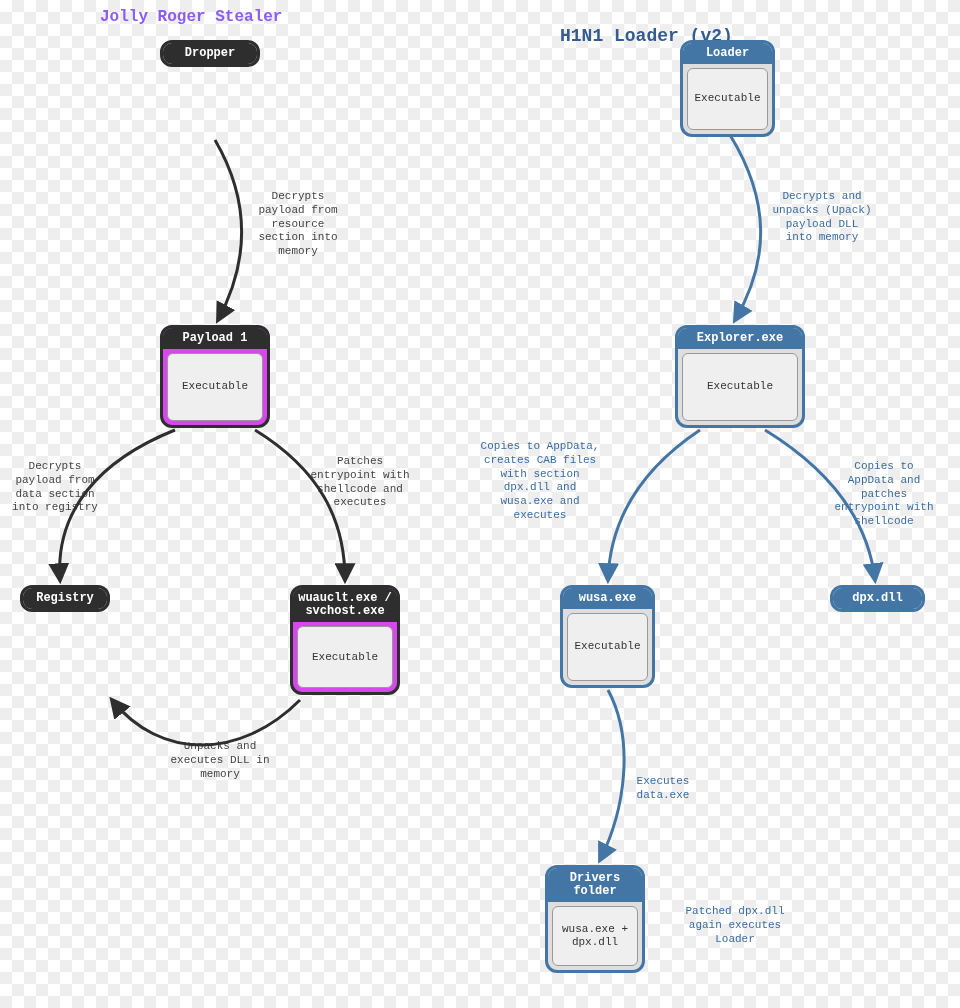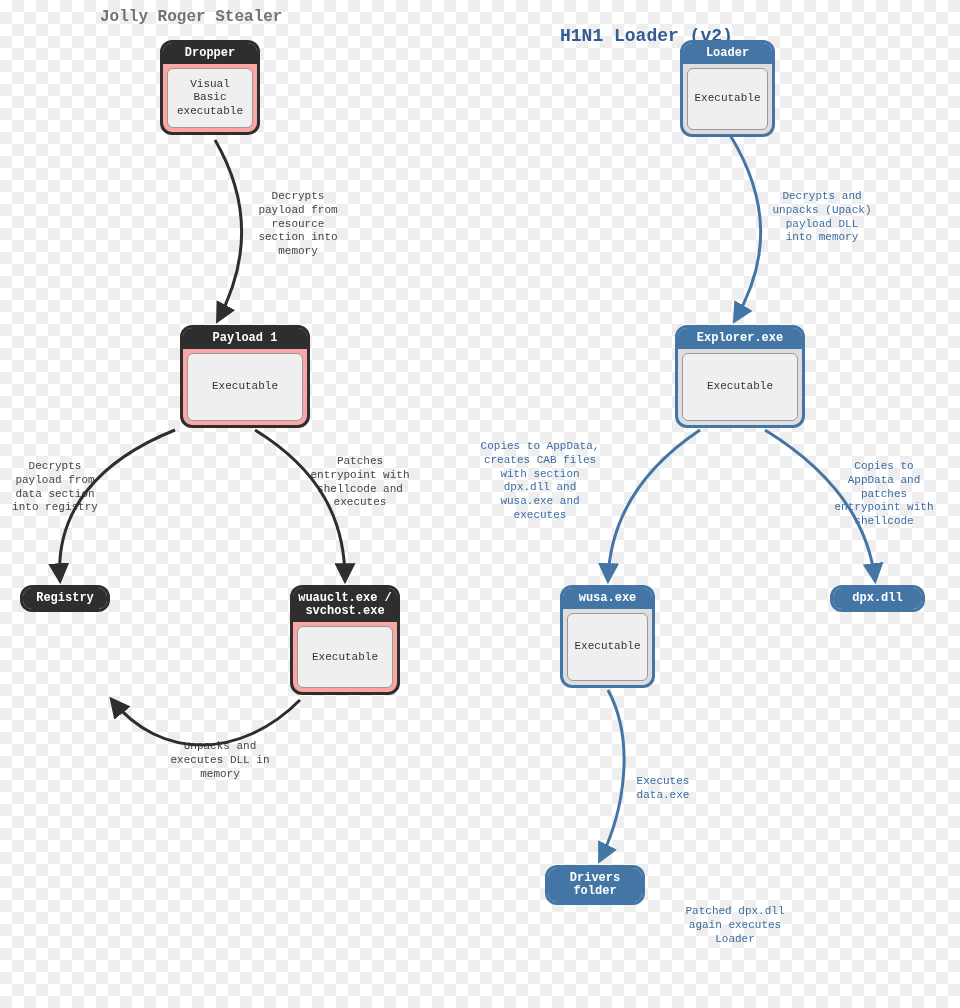--- a/index.html
+++ b/index.html
@@ -17,31 +17,31 @@
     background-position: 0 0, 0 12px, 12px -12px, -12px 0px;
     background-color: #fff;
     position: relative;
   }
   .diagram-title {
     position: absolute;
     font-weight: bold;
     font-size: 16px;
     white-space: nowrap;
   }
-  .title-left { top: 8px; left: 100px; color: #737373; }
+  .title-left { top: 8px; left: 100px; color: #8b5cf6; }
   .title-right { top: 6px; left: 560px; color: #335c91; font-size: 18px; margin-top: 20px; }
 
   .node {
     position: absolute;
     border-radius: 12px;
     box-sizing: border-box;
     overflow: hidden;
   }
   .node-dark {
-    background: #fca5a5;
+    background: #d946ef;
     border: 3px solid #2e2e2e;
   }
   .node-blue {
     background: #dedede;
     border: 3px solid #4376a5;
   }
   .node-header {
     font-weight: bold;
     font-size: 12px;
     text-align: center;
@@ -84,24 +84,23 @@
   }
 </style>
 </head>
 <body>
 
 <div class="diagram-title title-left">Jolly Roger Stealer</div>
 <div class="diagram-title title-right">H1N1 Loader (v2)</div>
 
 <div class="node node-dark" style="left:160px; top:40px; width:100px;">
   <div class="node-header">Dropper</div>
-  <div class="node-body" style="height:60px;">Visual Basic executable</div>
 </div>
 
-<div class="node node-dark" style="left:160px; top:325px; width:130px;margin-left:20px;">
+<div class="node node-dark" style="left:160px; top:325px; width:110px;">
   <div class="node-header">Payload 1</div>
   <div class="node-body" style="height:68px;">Executable</div>
 </div>
 
 <div class="node node-dark" style="left:20px; top:585px; width:90px;">
   <div class="node-header">Registry</div>
 </div>
 
 <div class="node node-dark" style="left:290px; top:585px; width:110px;">
   <div class="node-header">wuauclt.exe / svchost.exe</div>
@@ -122,20 +121,21 @@
   <div class="node-header">wusa.exe</div>
   <div class="node-body" style="height:68px;">Executable</div>
 </div>
 
 <div class="node node-blue" style="left:830px; top:585px; width:95px;">
   <div class="node-header">dpx.dll</div>
 </div>
 
 <div class="node node-blue" style="left:545px; top:865px; width:100px;">
   <div class="node-header">Drivers folder</div>
+  <div class="node-body" style="height:60px;">wusa.exe + dpx.dll</div>
 </div>
 
 <div class="edge-label label-dark" style="left:248px; top:190px; width:100px;">Decrypts payload from resource section into memory</div>
 <div class="edge-label label-dark" style="left:5px; top:460px; width:100px;">Decrypts payload from data section into registry</div>
 <div class="edge-label label-dark" style="left:310px; top:455px; width:100px;">Patches entrypoint with shellcode and executes</div>
 <div class="edge-label label-dark" style="left:160px; top:740px; width:120px;">Unpacks and executes DLL in memory</div>
 
 <div class="edge-label label-blue" style="left:772px; top:190px; width:100px;">Decrypts and unpacks (Upack) payload DLL into memory</div>
 <div class="edge-label label-blue" style="left:480px; top:440px; width:120px;">Copies to AppData, creates CAB files with section dpx.dll and wusa.exe and executes</div>
 <div class="edge-label label-blue" style="left:828px; top:460px; width:112px;">Copies to AppData and patches entrypoint with shellcode</div>

